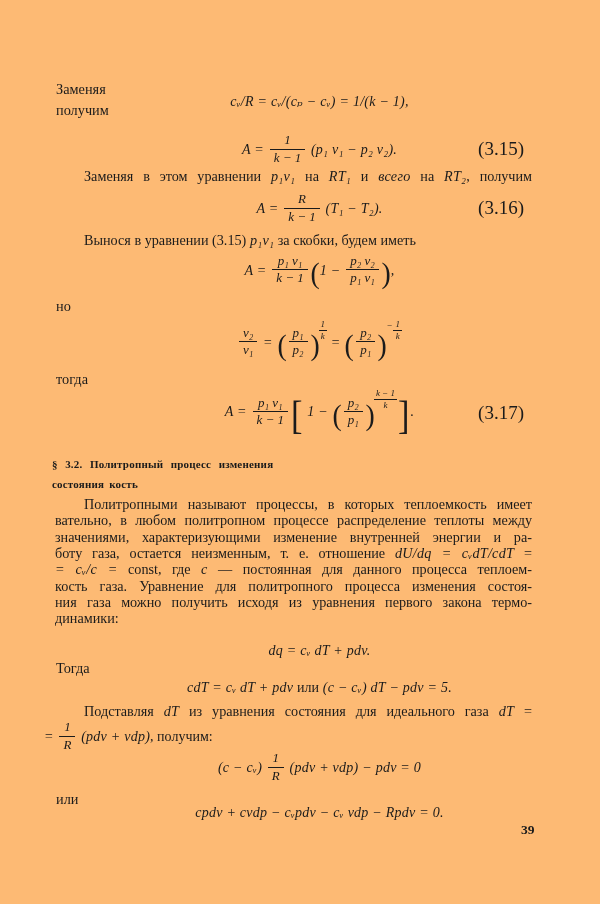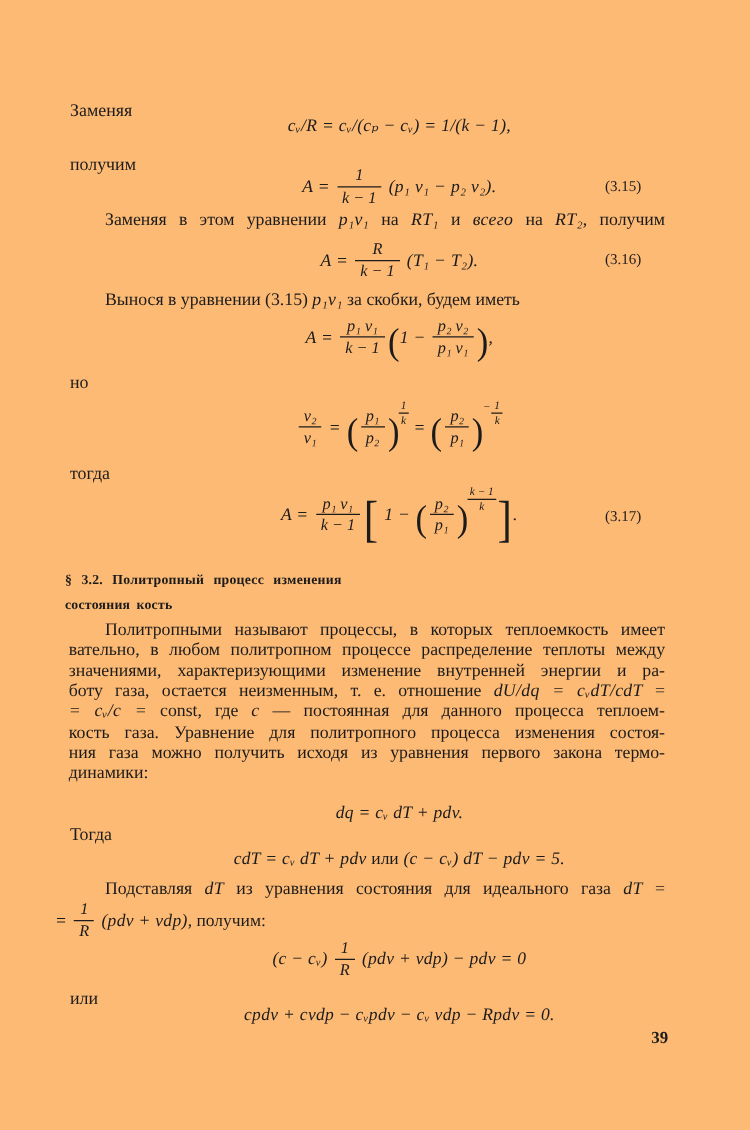--- a/index.html
+++ b/index.html
@@ -16,21 +16,21 @@
   .para{font-size:14.2px;line-height:16.35px;}
   .jl{text-align:justify;text-align-last:justify;}
   .indent{text-indent:29px;}
   .pagenum{position:absolute;left:521px;top:822px;width:30px;font-weight:bold;font-size:13.5px;}
 
   
   .eqrow{display:flex;align-items:center;justify-content:center;font-size:14px;}
   .eqrow .eqc{position:relative;left:26px;white-space:nowrap;}
   .eqleft{justify-content:flex-start;left:44px;}
   .eqleft .eqc{left:0;}
-  .eqnum{position:absolute;right:19px;top:50%;transform:translateY(-50%);font-size:12px;font-style:normal;}
+  .eqnum{position:absolute;right:8px;top:50%;transform:translateY(-50%);font-size:19px;font-style:normal;}
 
   
   .mit{font-style:italic;letter-spacing:.25px;}
   .rom{font-style:normal;}
   .frac{display:inline-block;vertical-align:-0.62em;text-align:center;font-size:13px;line-height:1.12;margin:0 2px;font-style:italic;}
   .frac .fn{display:block;padding:0 4px 1px;border-bottom:1px solid #1b1b1b;}
   .frac .fd{display:block;padding:1px 4px 0;}
   .big{font-style:normal;font-size:215%;line-height:1;display:inline-block;vertical-align:-0.30em;transform:scaleX(.92);}
   .big.s2{font-size:290%;vertical-align:-0.32em;transform:scaleX(.85);}
   .supx{display:inline-block;vertical-align:13px;font-size:9px;line-height:1;margin-left:-1px;font-style:italic;}
@@ -43,21 +43,21 @@
 <body>
 
 <div class="page">
 
   <div class="blk word" style="top:81px">Заменяя</div>
 
   <div class="blk eqrow" style="top:91px;height:20px">
     <span class="eqc"><span class="mit">cᵥ/R = cᵥ/(cₚ − cᵥ) = 1/(k − 1),</span></span>
   </div>
 
-  <div class="blk word" style="top:124px">получим</div>
+  <div class="blk word" style="top:102px">получим</div>
 
   <div class="blk eqrow" style="top:131px;height:36px">
     <span class="eqc"><span class="mit">A = </span><span class="frac"><span class="fn">1</span><span class="fd">k − 1</span></span><span class="mit"> (p₁ v₁ − p₂ v₂).</span></span>
     <span class="eqnum">(3.15)</span>
   </div>
 
   <div class="blk para jl indent" style="top:168px"><span class="rom">Заменяя в этом уравнении </span><span class="mit">p₁v₁</span><span class="rom"> на </span><span class="mit">RT₁</span><span class="rom"> и </span><span class="mit">всего</span><span class="rom"> на </span><span class="mit">RT₂</span><span class="rom">, получим</span></div>
 
   <div class="blk eqrow" style="top:191px;height:34px">
     <span class="eqc"><span class="mit">A = </span><span class="frac"><span class="fn">R</span><span class="fd">k − 1</span></span><span class="mit"> (T₁ − T₂).</span></span>

